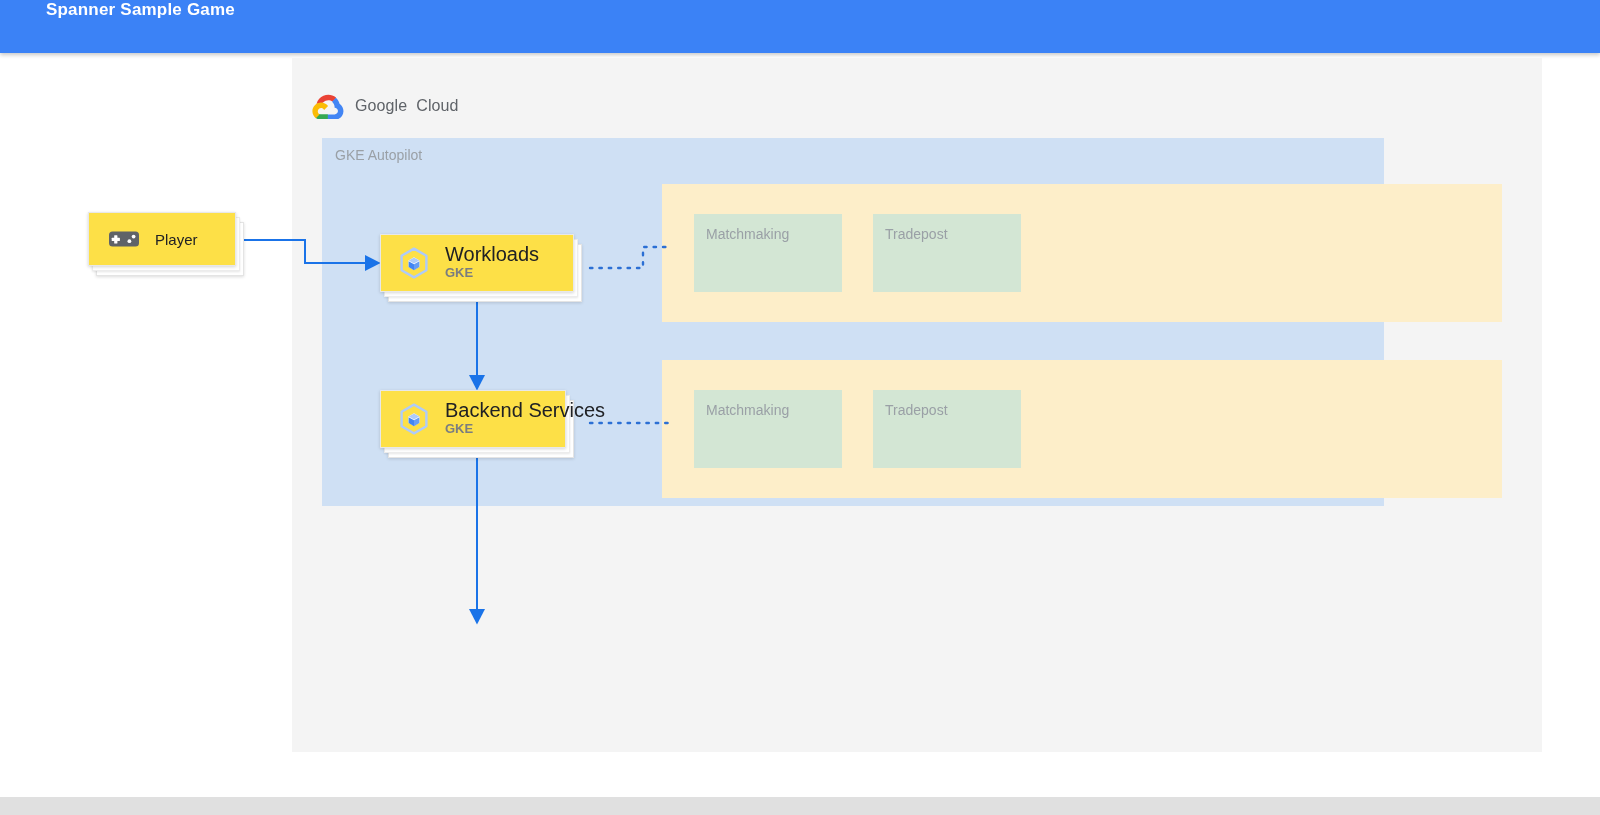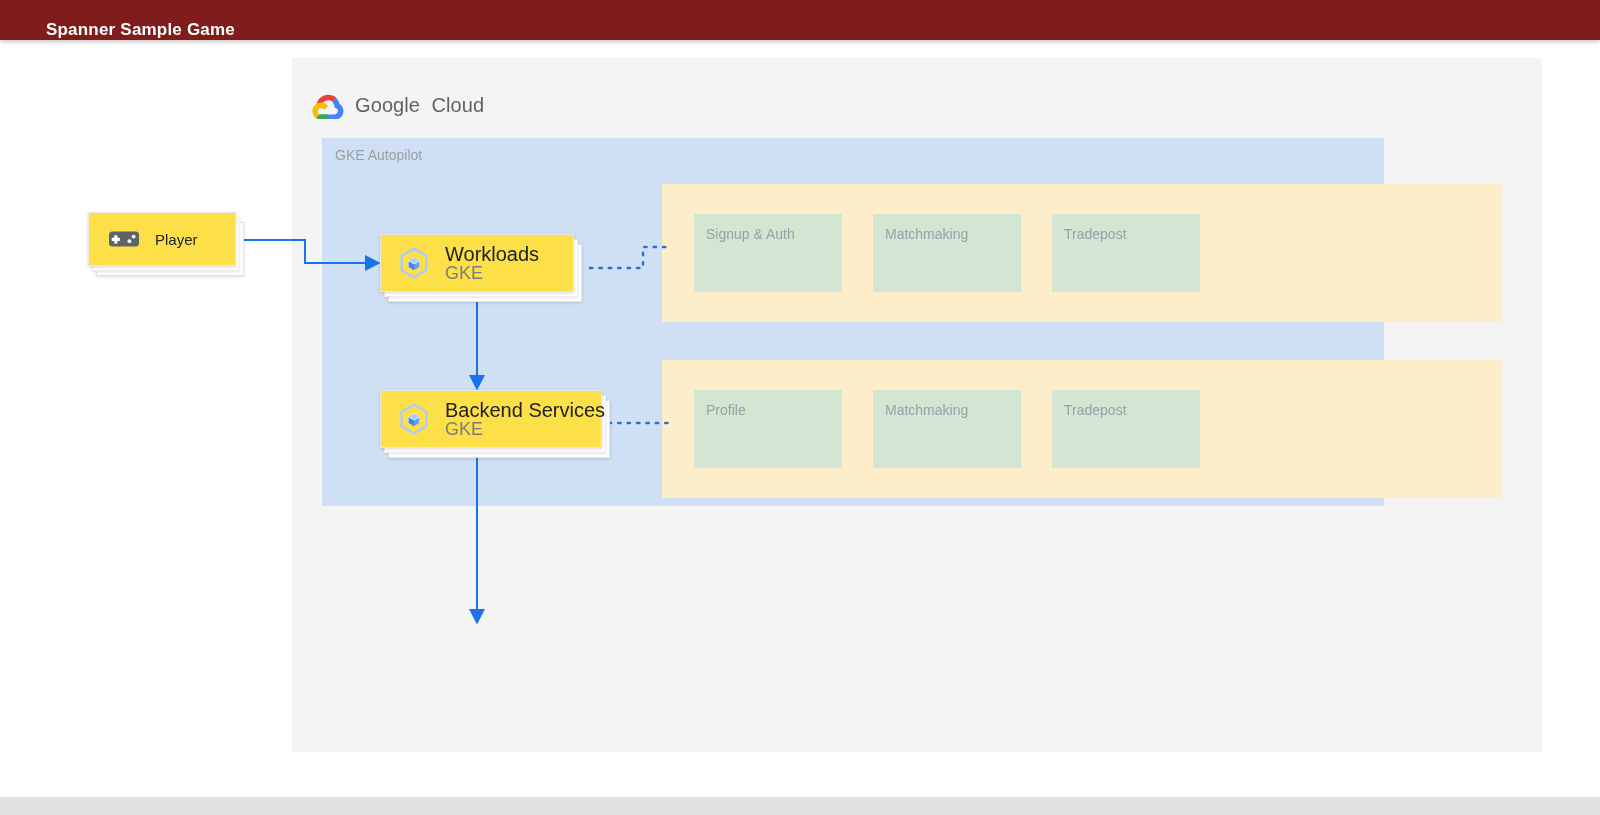--- a/index.html
+++ b/index.html
@@ -9,24 +9,24 @@
     width: 1600px; height: 815px;
     background: #ffffff;
     font-family: "Liberation Sans", sans-serif;
     overflow: hidden;
   }
   #root { position: relative; width: 1600px; height: 815px; background: #ffffff; }
 
   
   .appbar {
     position: absolute; left: 0; top: 0;
-    width: 1600px; height: 40px;
-    background: #7f1d1d;
+    width: 1600px; height: 53px;
+    background: #3b82f6;
     box-shadow: 0 2px 4px rgba(0,0,0,0.22);
-    display: flex; align-items: flex-end;
+    display: flex; align-items: flex-start;
   }
   .appbar-title {
     color: #ffffff;
     font-size: 17px;
     font-weight: bold;
     letter-spacing: 0.2px;
     margin-left: 46px;
   }
 
   
@@ -37,21 +37,21 @@
     background: #f4f4f4;
   }
 
   
   .gc-brand {
     position: absolute; left: 20px; top: 34px;
     display: flex; align-items: center; gap: 11px;
   }
   .gc-logo { width: 32px; height: 27px; display: block; }
   .gc-text {
-    font-size: 20px; color: #5f6368; letter-spacing: 0.1px;
+    font-size: 16px; color: #5f6368; letter-spacing: 0.1px;
     white-space: nowrap;
   }
 
   
   .gke-region {
     position: absolute;
     left: 30px; top: 80px;
     width: 1062px; height: 368px;
     background: #cfe0f4;
   }
@@ -105,28 +105,28 @@
     background: #fde047;
     border: 1px solid #e8e8e8;
     box-shadow: 0 1px 3px rgba(0,0,0,0.17);
     display: flex; align-items: center;
     padding-left: 16px;
     gap: 14px;
   }
   .node-icon { width: 34px; height: 34px; flex: 0 0 34px; }
   .node-text { display: flex; flex-direction: column; justify-content: center; }
   .node-title { font-size: 20px; color: #202124; line-height: 19px; white-space: nowrap; }
-  .node-sub   { font-size: 18px; color: #7a7d80; line-height: 18px; white-space: nowrap; }
+  .node-sub   { font-size: 13px; color: #7a7d80; line-height: 18px; white-space: nowrap; font-weight: bold; }
   .node.single-line .card { padding-left: 18px; }
   .node.single-line .node-title { font-size: 15px; }
 
   
   #node-player   { left: 88px;  top: 212px; width: 148px; height: 54px; }
   #node-workloads{ left: 380px; top: 234px; width: 194px; height: 58px; }
-  #node-backend  { left: 380px; top: 390px; width: 222px; height: 58px; }
+  #node-backend  { left: 380px; top: 390px; width: 186px; height: 58px; }
   #node-gamesdb  { left: 380px; top: 624px; width: 194px; height: 58px; }
 
   
   #connectors {
     position: absolute; left: 0; top: 0;
     width: 1600px; height: 815px;
     pointer-events: none;
   }
 
   
@@ -158,34 +158,28 @@
         <span>Google</span>
         <span>&nbsp;</span><span>Cloud</span>
       </div>
     </div>
 
     <div class="gke-region">
       <div class="gke-region-label">GKE Autopilot</div>
 
       <div class="svc-group row1">
         <div class="svc-box">
-          <span class="svc-box-label">Signup &amp; Auth</span>
-        </div>
-        <div class="svc-box">
           <span class="svc-box-label">Matchmaking</span>
         </div>
         <div class="svc-box">
           <span class="svc-box-label">Tradepost</span>
         </div>
       </div>
 
       <div class="svc-group row2">
-        <div class="svc-box">
-          <span class="svc-box-label">Profile</span>
-        </div>
         <div class="svc-box">
           <span class="svc-box-label">Matchmaking</span>
         </div>
         <div class="svc-box">
           <span class="svc-box-label">Tradepost</span>
         </div>
       </div>
     </div>
   </div>
 

